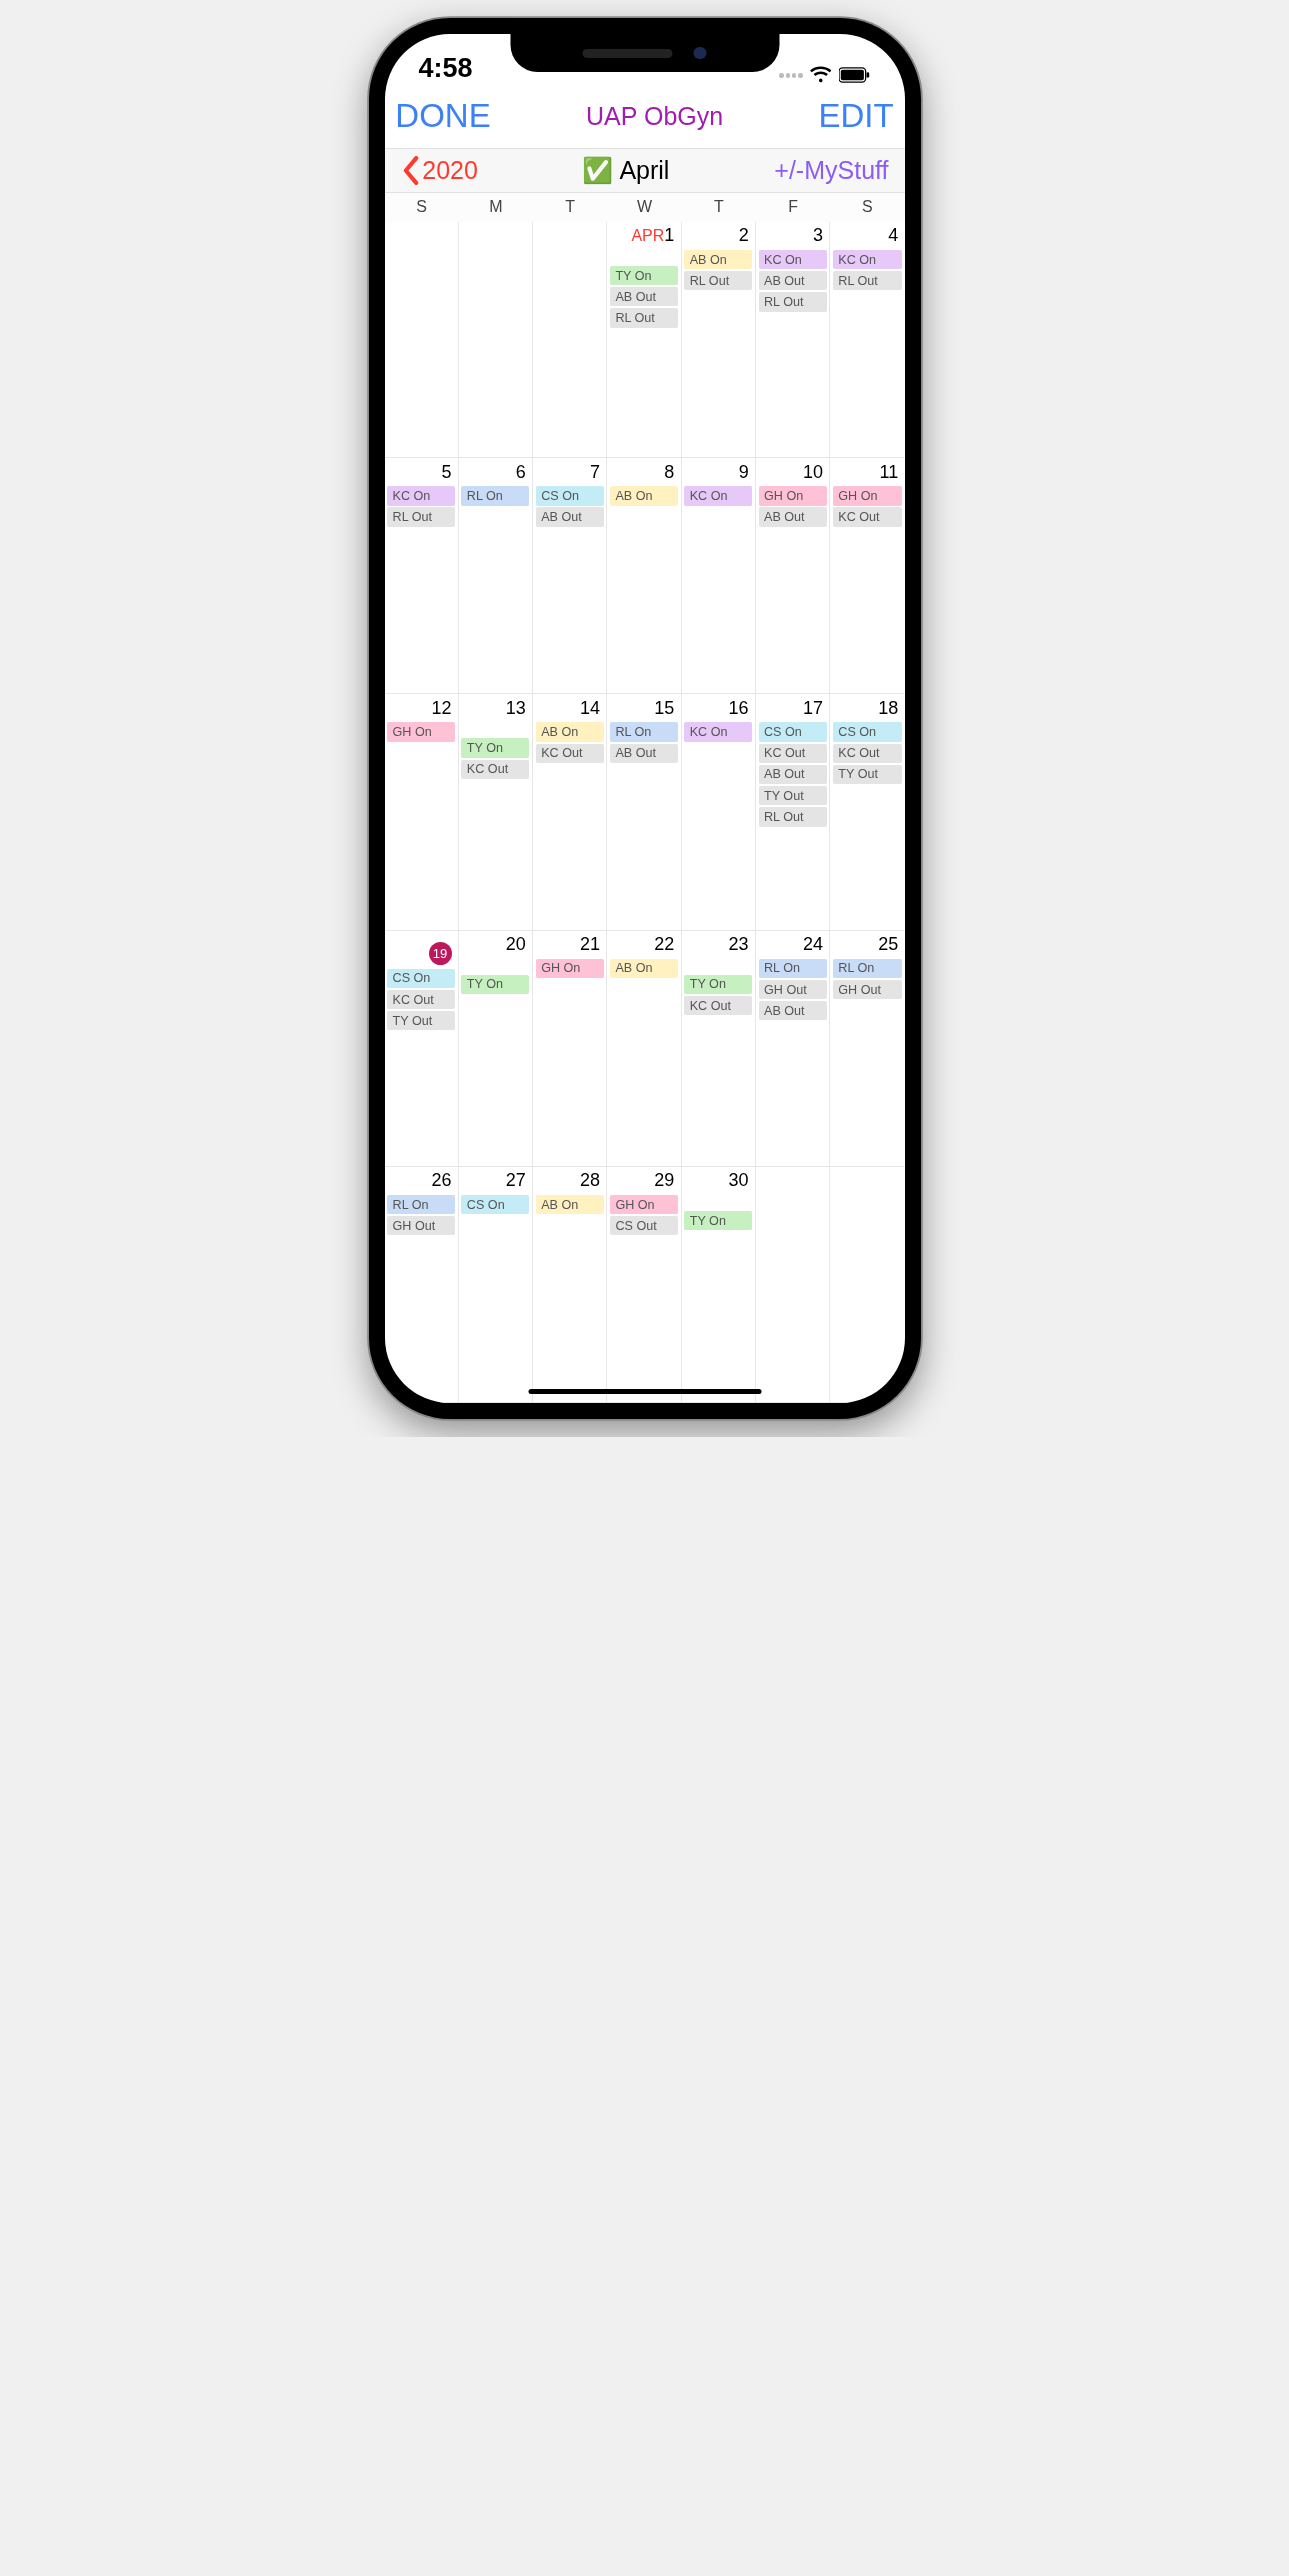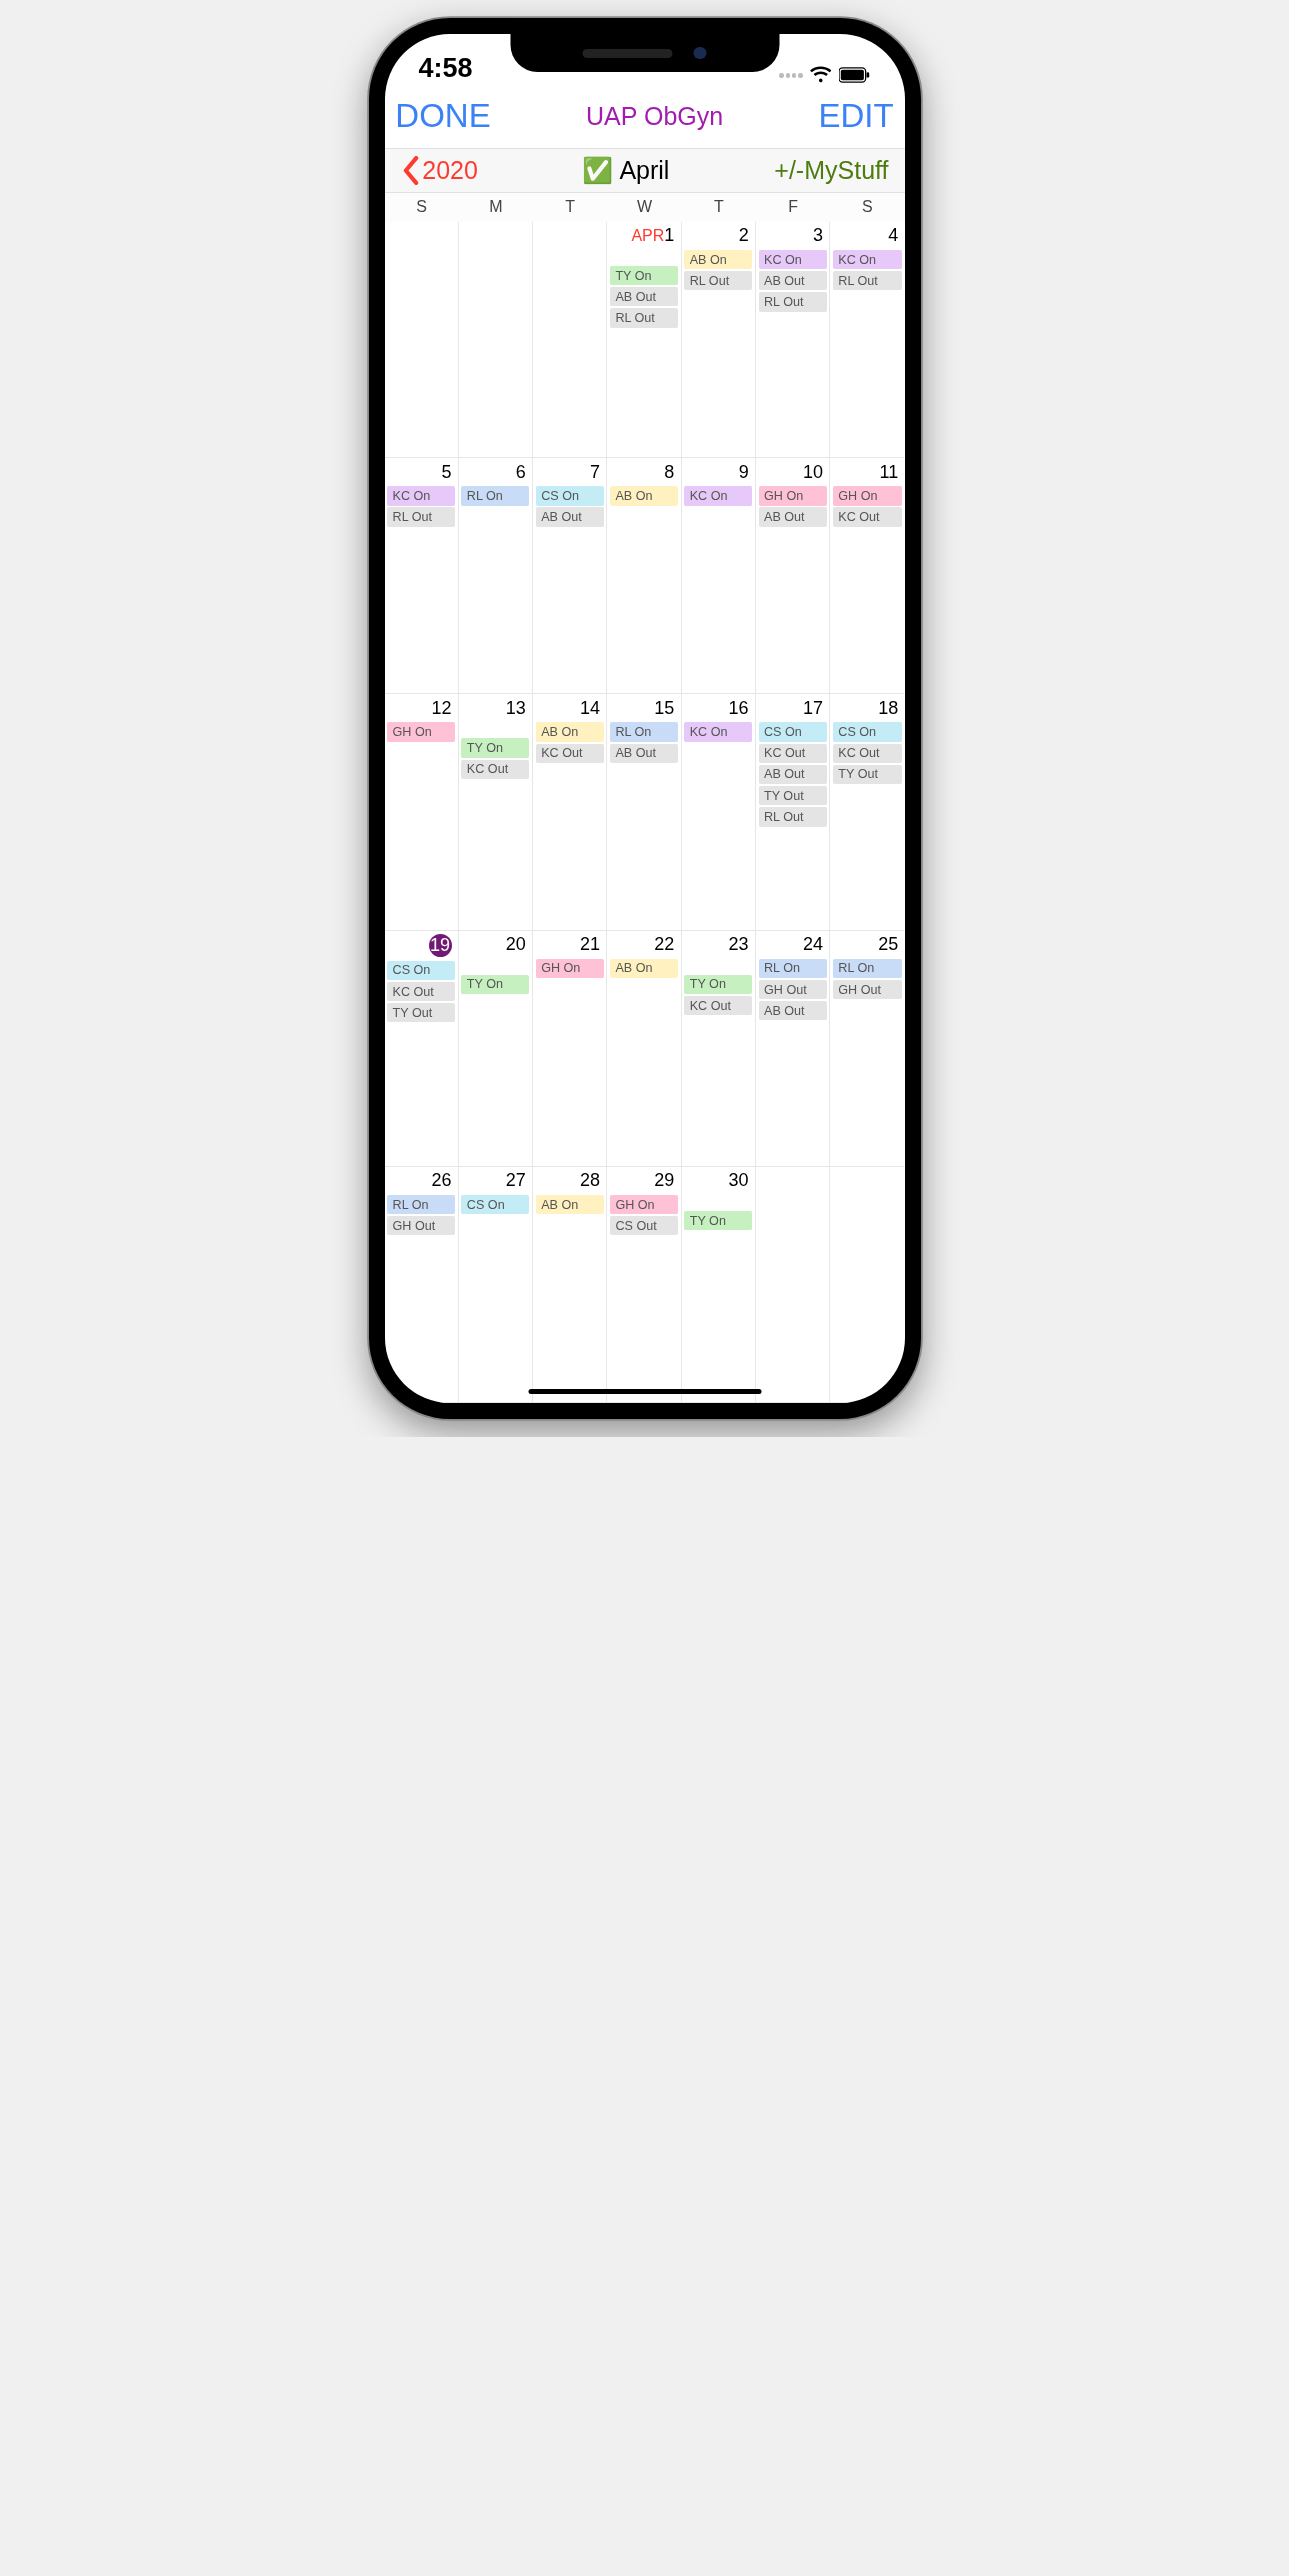--- a/index.html
+++ b/index.html
@@ -86,21 +86,21 @@
 }
 .sub-back {
   display: flex; align-items: center; gap: 1.8px;
   color: #ff3b30; font-size: 25px; font-weight: 400;
 }
 .sub-back svg { width: 20px; height: 29px; }
 .sub-center {
   flex: 1; text-align: center; font-size: 25px;
   display: flex; justify-content: center; align-items: center; gap: 5.4px;
 }
-.sub-right { color: #4d7c0f; font-size: 25px; }
+.sub-right { color: #8b5cf6; font-size: 25px; }
 .day-headers {
   display: grid;
   grid-template-columns: repeat(7,1fr);
   background: #fcfcfc;
 }
 .day-h { text-align: center; font-size: 16px; color: #444; padding: 5.4px 0; }
 .cal {
   flex: 1;
   display: grid;
   grid-template-columns: repeat(7,1fr);
@@ -122,28 +122,29 @@
   position: relative;
 }
 .month-abbr {
   color: #ff3b30;
   font-size: 16px;
   position: absolute;
   left: 5.4px;
   margin-left: 16px;
 }
 .badge-day {
-  background: #701a75;
+  background: #be185d;
   color: #fff;
   width: 23px; height: 23px;
   border-radius: 50%;
   display: inline-flex;
   align-items: center;
   justify-content: center;
-  font-size: 18px;
+  font-size: 13px;
+  margin-top: 8px;
 }
 .event {
   font-size: 12.6px;
   padding: 2.7px 5.4px;
   border-radius: 1.8px;
   color: #555;
   white-space: nowrap;
   overflow: hidden;
 }
 .c-pink   { background: #ffc1d6; }

